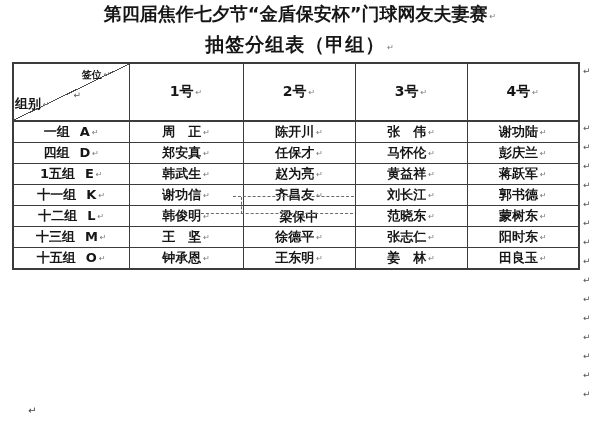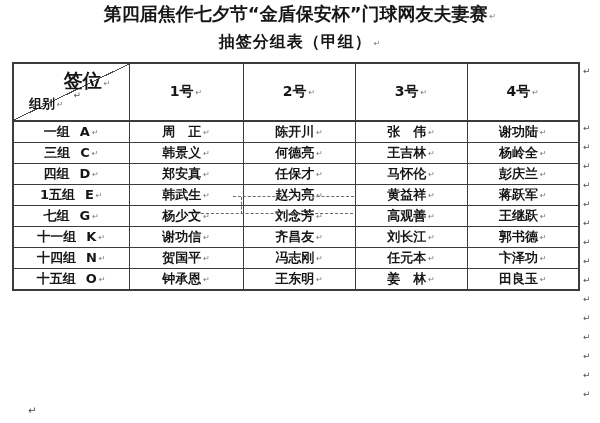--- a/index.html
+++ b/index.html
@@ -4,32 +4,32 @@
 <style>
   html,body{margin:0;padding:0;background:#ffffff;}
   .doc{
     position:relative;width:600px;height:423px;background:#ffffff;
     font-family:"DejaVu Sans","Liberation Sans",sans-serif;
     color:#161616;overflow:hidden;
   }
   .title1{position:absolute;top:2px;left:0;right:0;text-align:center;
     font-size:18px;font-weight:bold;letter-spacing:0px;}
   .title2{position:absolute;top:32px;left:0;right:0;text-align:center;
-    font-size:16px;font-weight:bold;letter-spacing:1px;}
+    font-size:19px;font-weight:bold;letter-spacing:1px;}
   table.grid{position:absolute;left:12px;top:62px;border-collapse:collapse;
     table-layout:fixed;border:2px solid #3c3c3c;}
   .grid th,.grid td{border:1px solid #3c3c3c;text-align:center;vertical-align:middle;
     padding:0;font-weight:bold;color:#161616;overflow:hidden;white-space:nowrap;}
   tr.hdr th{height:56px;font-size:14px;border-bottom:2px solid #3c3c3c;}
   tr.r td{height:19px;font-size:13px;line-height:19px;}
   .corner{position:relative;
     background:linear-gradient(to bottom right,
       transparent 49.5%, #4a4a4a 49.5%, #4a4a4a 50.5%, transparent 50.5%);}
-  .lab-sign{position:absolute;top:4px;right:18px;font-size:19px;}
-  .lab-group{position:absolute;bottom:7px;left:15px;font-size:13px;}
+  .lab-sign{position:absolute;top:4px;right:18px;font-size:10px;}
+  .lab-group{position:absolute;bottom:7px;left:1px;font-size:13px;}
   .corner-extra{position:absolute;top:46%;left:52%;font-size:9px;color:#555;font-weight:normal;}
   .grp .s{margin-left:10px;}
   .rm::after{content:"\21B5";font-size:8px;color:#777;margin-left:2px;
     font-weight:normal;vertical-align:1px;}
   .pmarks{position:absolute;left:583px;top:62px;width:14px;}
   .pm{display:block;height:19px;line-height:19px;font-size:9px;color:#555;}
   .pm.first{height:57px;line-height:18px;}
   .bottom-mark{position:absolute;left:28px;top:405px;font-size:10px;color:#444;}
   .dashA{position:absolute;left:233px;top:196px;width:121px;height:0;border-top:1px dashed #6a6a6a;}
   .dashB{position:absolute;left:196px;top:213px;width:157px;height:0;border-top:1px dashed #6a6a6a;}
@@ -64,60 +64,53 @@
       <th class="rm">4号</th>
     </tr>
     <tr class="r">
           <td class="grp"><span class="g">一组</span><span class="s rm">A</span></td>
           <td class="rm">周　正</td>
           <td class="rm">陈开川</td>
           <td class="rm">张　伟</td>
           <td class="rm">谢功陆</td>
         </tr>
     <tr class="r">
-          <td class="grp"><span class="g">三组</span><span class="s rm">C</span></td>
-          <td class="rm">韩景义</td>
-          <td class="rm">何德亮</td>
-          <td class="rm">王吉林</td>
-          <td class="rm">杨岭全</td>
-        </tr>
-    <tr class="r">
           <td class="grp"><span class="g">四组</span><span class="s rm">D</span></td>
           <td class="rm">郑安真</td>
           <td class="rm">任保才</td>
           <td class="rm">马怀伦</td>
           <td class="rm">彭庆兰</td>
         </tr>
     <tr class="r">
           <td class="grp"><span class="g">1五组</span><span class="s rm">E</span></td>
           <td class="rm">韩武生</td>
           <td class="rm">赵为亮</td>
           <td class="rm">黄益祥</td>
           <td class="rm">蒋跃军</td>
         </tr>
     <tr class="r">
-          <td class="grp"><span class="g">七组</span><span class="s rm">G</span></td>
-          <td class="rm">杨少文</td>
-          <td class="rm">刘念芳</td>
-          <td class="rm">高观善</td>
-          <td class="rm">王继跃</td>
-        </tr>
-    <tr class="r">
           <td class="grp"><span class="g">十一组</span><span class="s rm">K</span></td>
           <td class="rm">谢功信</td>
           <td class="rm">齐昌友</td>
           <td class="rm">刘长江</td>
           <td class="rm">郭书德</td>
         </tr>
     <tr class="r">
-          <td class="grp"><span class="g">十四组</span><span class="s rm">N</span></td>
-          <td class="rm">贺国平</td>
-          <td class="rm">冯志刚</td>
-          <td class="rm">任元本</td>
-          <td class="rm">卞泽功</td>
+          <td class="grp"><span class="g">十二组</span><span class="s rm">L</span></td>
+          <td class="rm">韩俊明</td>
+          <td>梁保中</td>
+          <td class="rm">范晓东</td>
+          <td class="rm">蒙树东</td>
+        </tr>
+    <tr class="r">
+          <td class="grp"><span class="g">十三组</span><span class="s rm">M</span></td>
+          <td class="rm">王　坚</td>
+          <td class="rm">徐德平</td>
+          <td class="rm">张志仁</td>
+          <td class="rm">阳时东</td>
         </tr>
     <tr class="r">
           <td class="grp"><span class="g">十五组</span><span class="s rm">O</span></td>
           <td class="rm">钟承恩</td>
           <td class="rm">王东明</td>
           <td class="rm">姜　林</td>
           <td class="rm">田良玉</td>
         </tr>
   </tbody>
     </table>

